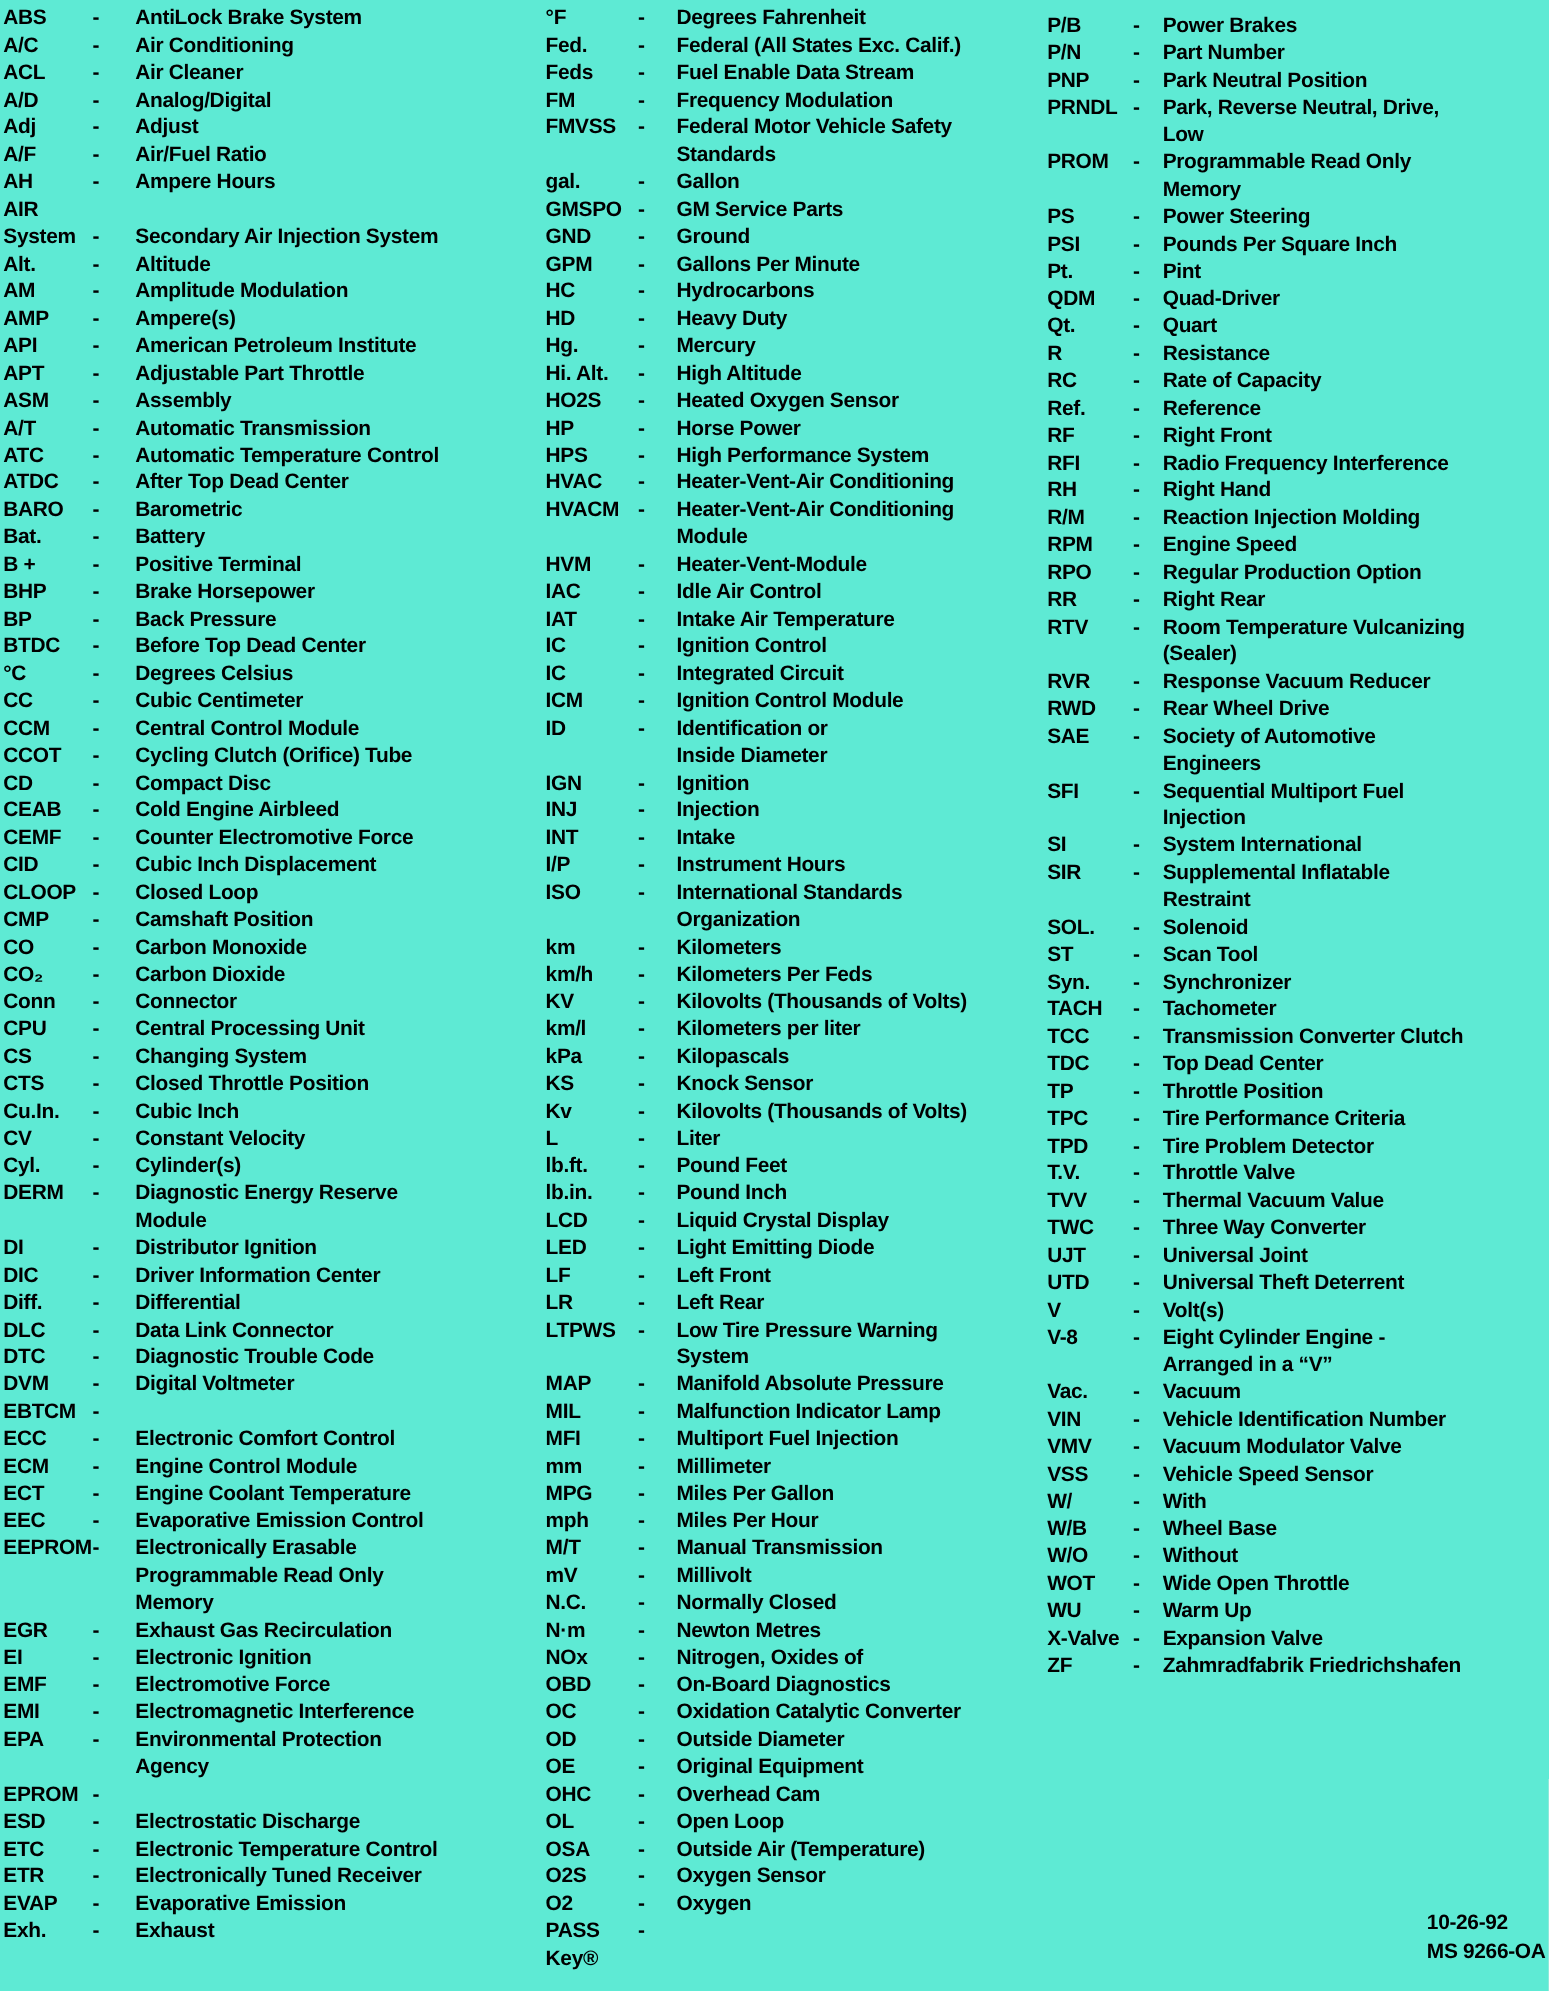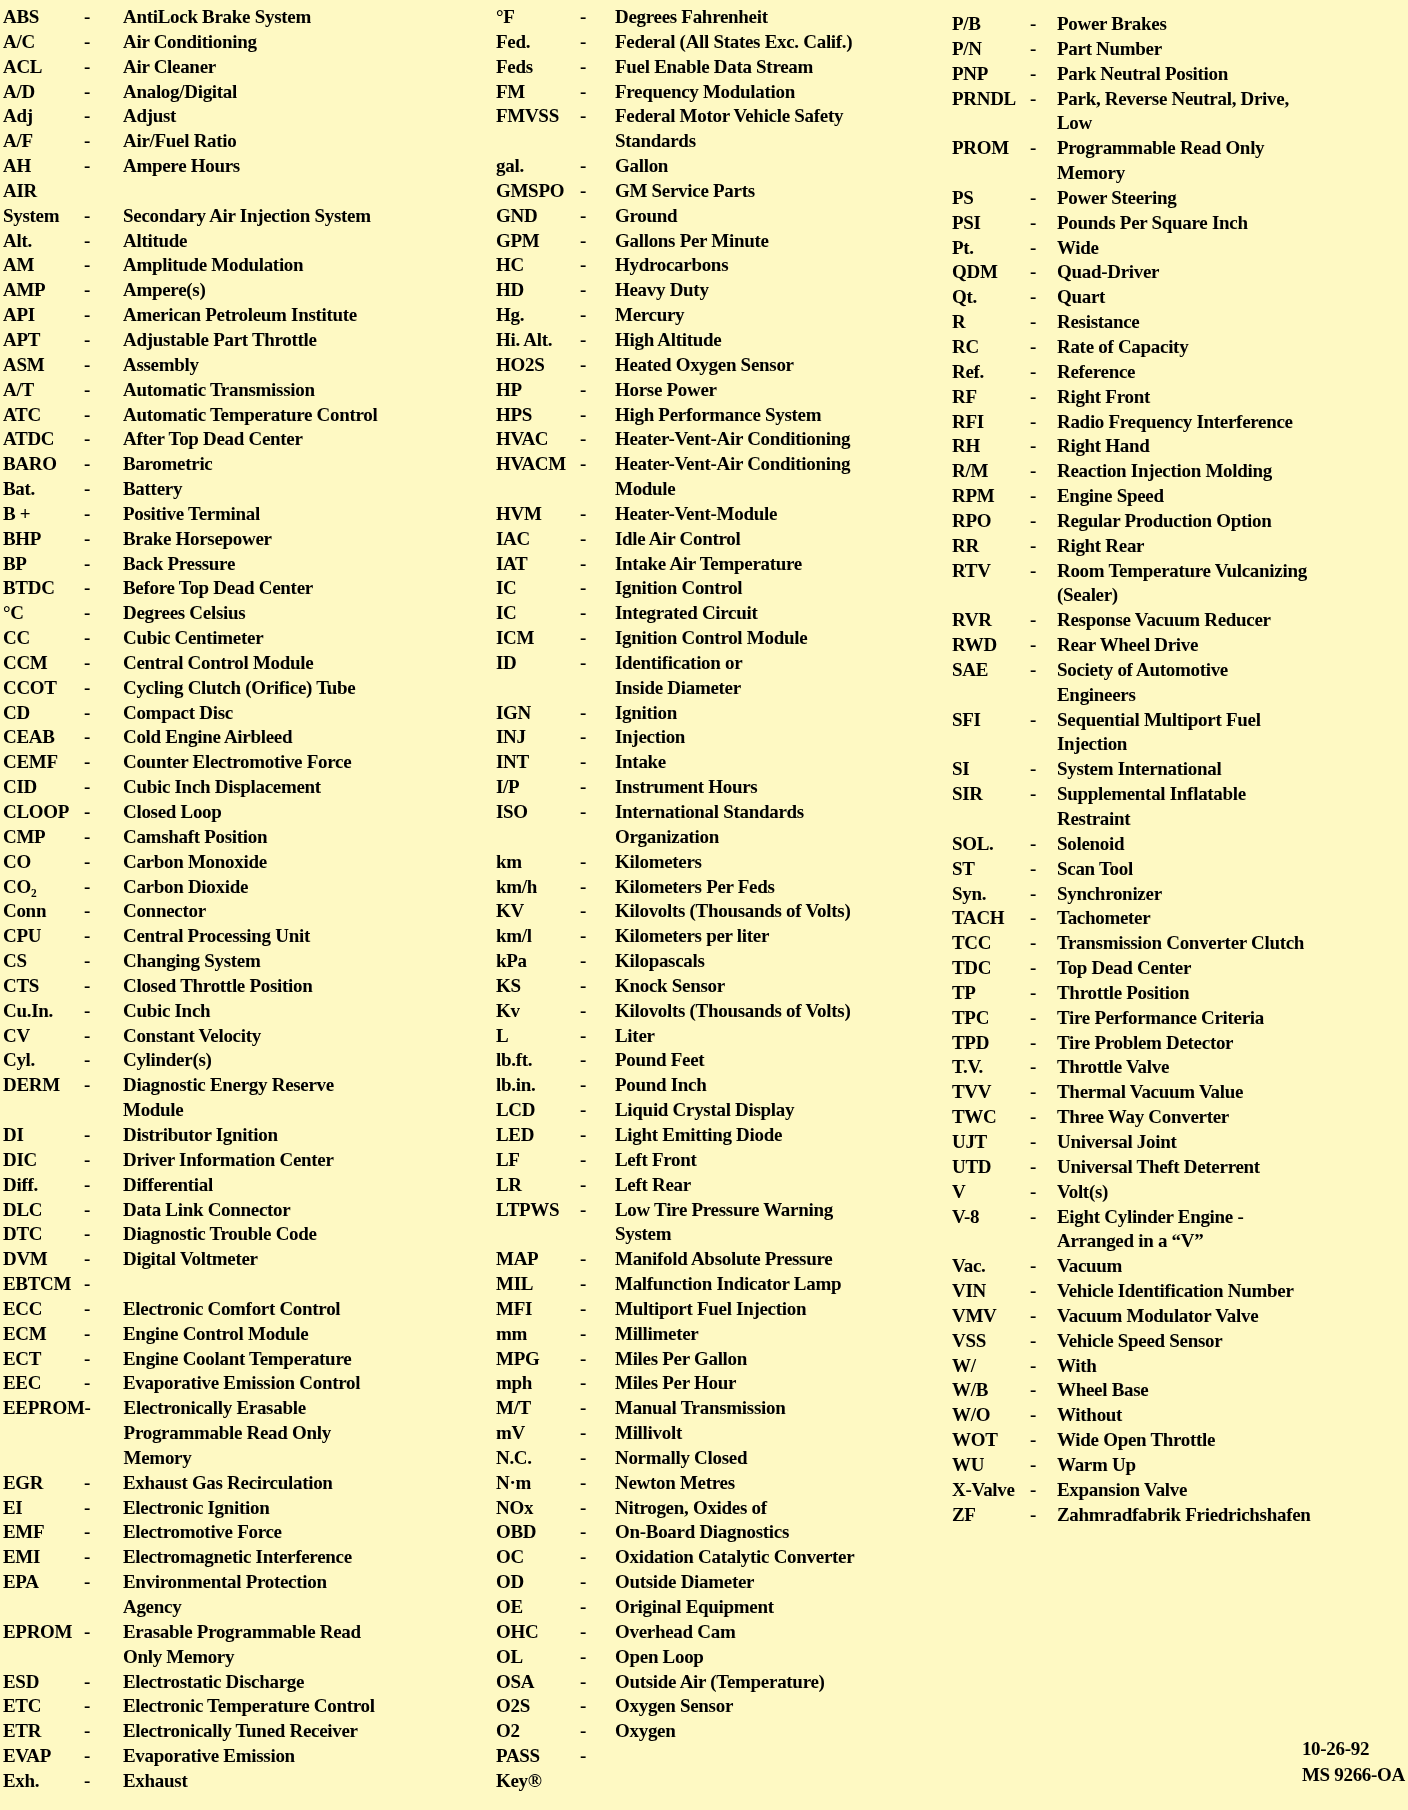--- a/index.html
+++ b/index.html
@@ -1,21 +1,21 @@
 <!DOCTYPE html>
 <html><head>
 <meta charset="utf-8">
 <style>
   html,body { margin:0; padding:0; background:#e8e8e8; }
   .page {
     position:relative;
     width:1408px; height:1810px;
-    background:#fef9c3;
+    background:#5eead4;
     color:#000000;
-    font-family:Liberation Serif, serif;
+    font-family:Liberation Sans, sans-serif;
     font-weight:bold;
     font-size:19px;
     letter-spacing:-0.3px;
     line-height:24.85px;
     overflow:hidden;
   }
   .col { position:absolute; top:0; }
   #col-0 { left:3px;   width:440px; padding-top:5px; }
   #col-1 { left:496px; width:450px; padding-top:5px; }
   #col-2 { left:952px; width:456px; padding-top:12px; }
@@ -587,24 +587,20 @@
         <div class="def">
           <div>Environmental Protection</div>
           <div>Agency</div>
         </div>
       </div>
       <div class="entry">
         <div class="abbr">
           <div>EPROM</div>
         </div>
         <div class="dash">-</div>
-        <div class="def">
-          <div>Erasable Programmable Read</div>
-          <div>Only Memory</div>
-        </div>
       </div>
       <div class="entry">
         <div class="abbr">
           <div>ESD</div>
         </div>
         <div class="dash">-</div>
         <div class="def">
           <div>Electrostatic Discharge</div>
         </div>
       </div>
@@ -1309,21 +1305,21 @@
         <div class="def">
           <div>Pounds Per Square Inch</div>
         </div>
       </div>
       <div class="entry">
         <div class="abbr">
           <div>Pt.</div>
         </div>
         <div class="dash">-</div>
         <div class="def">
-          <div>Wide</div>
+          <div>Pint</div>
         </div>
       </div>
       <div class="entry">
         <div class="abbr">
           <div>QDM</div>
         </div>
         <div class="dash">-</div>
         <div class="def">
           <div>Quad-Driver</div>
         </div>

